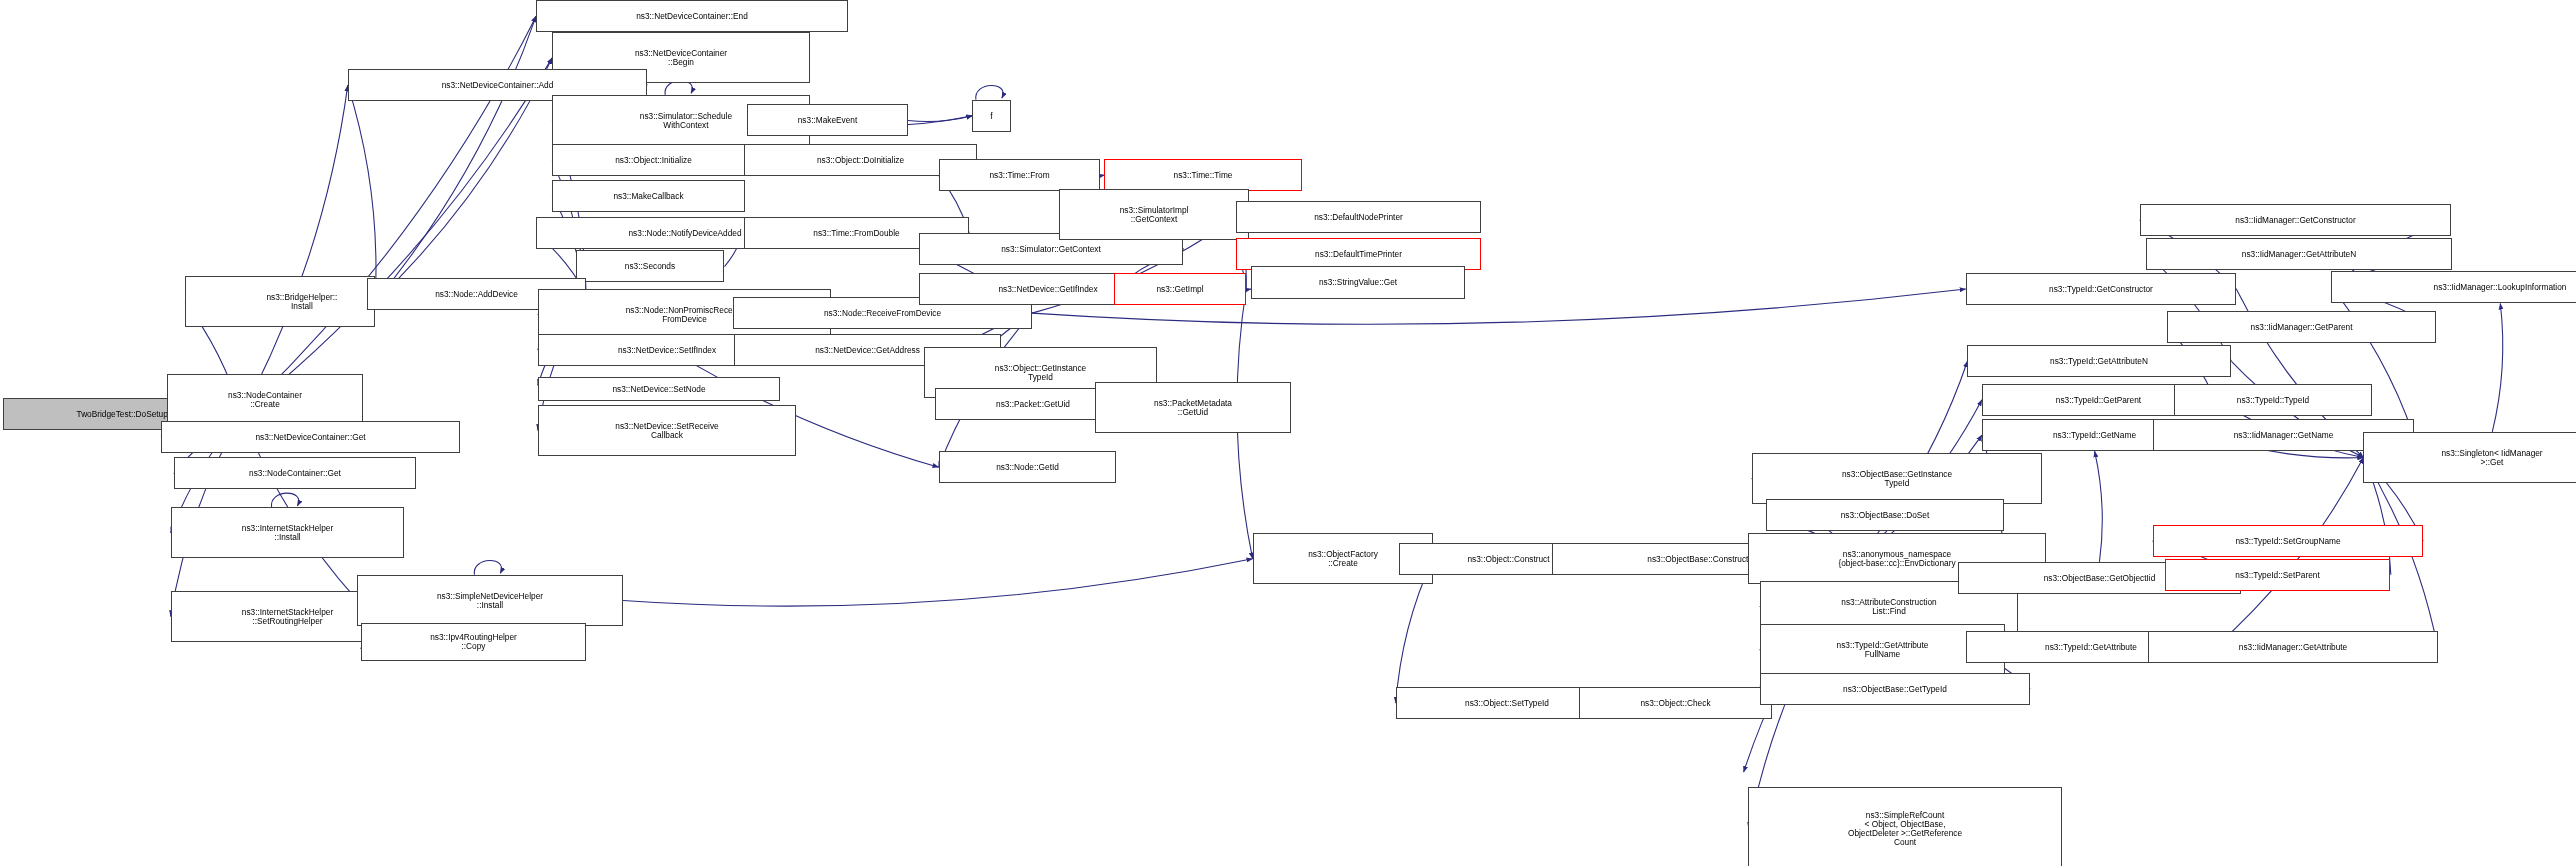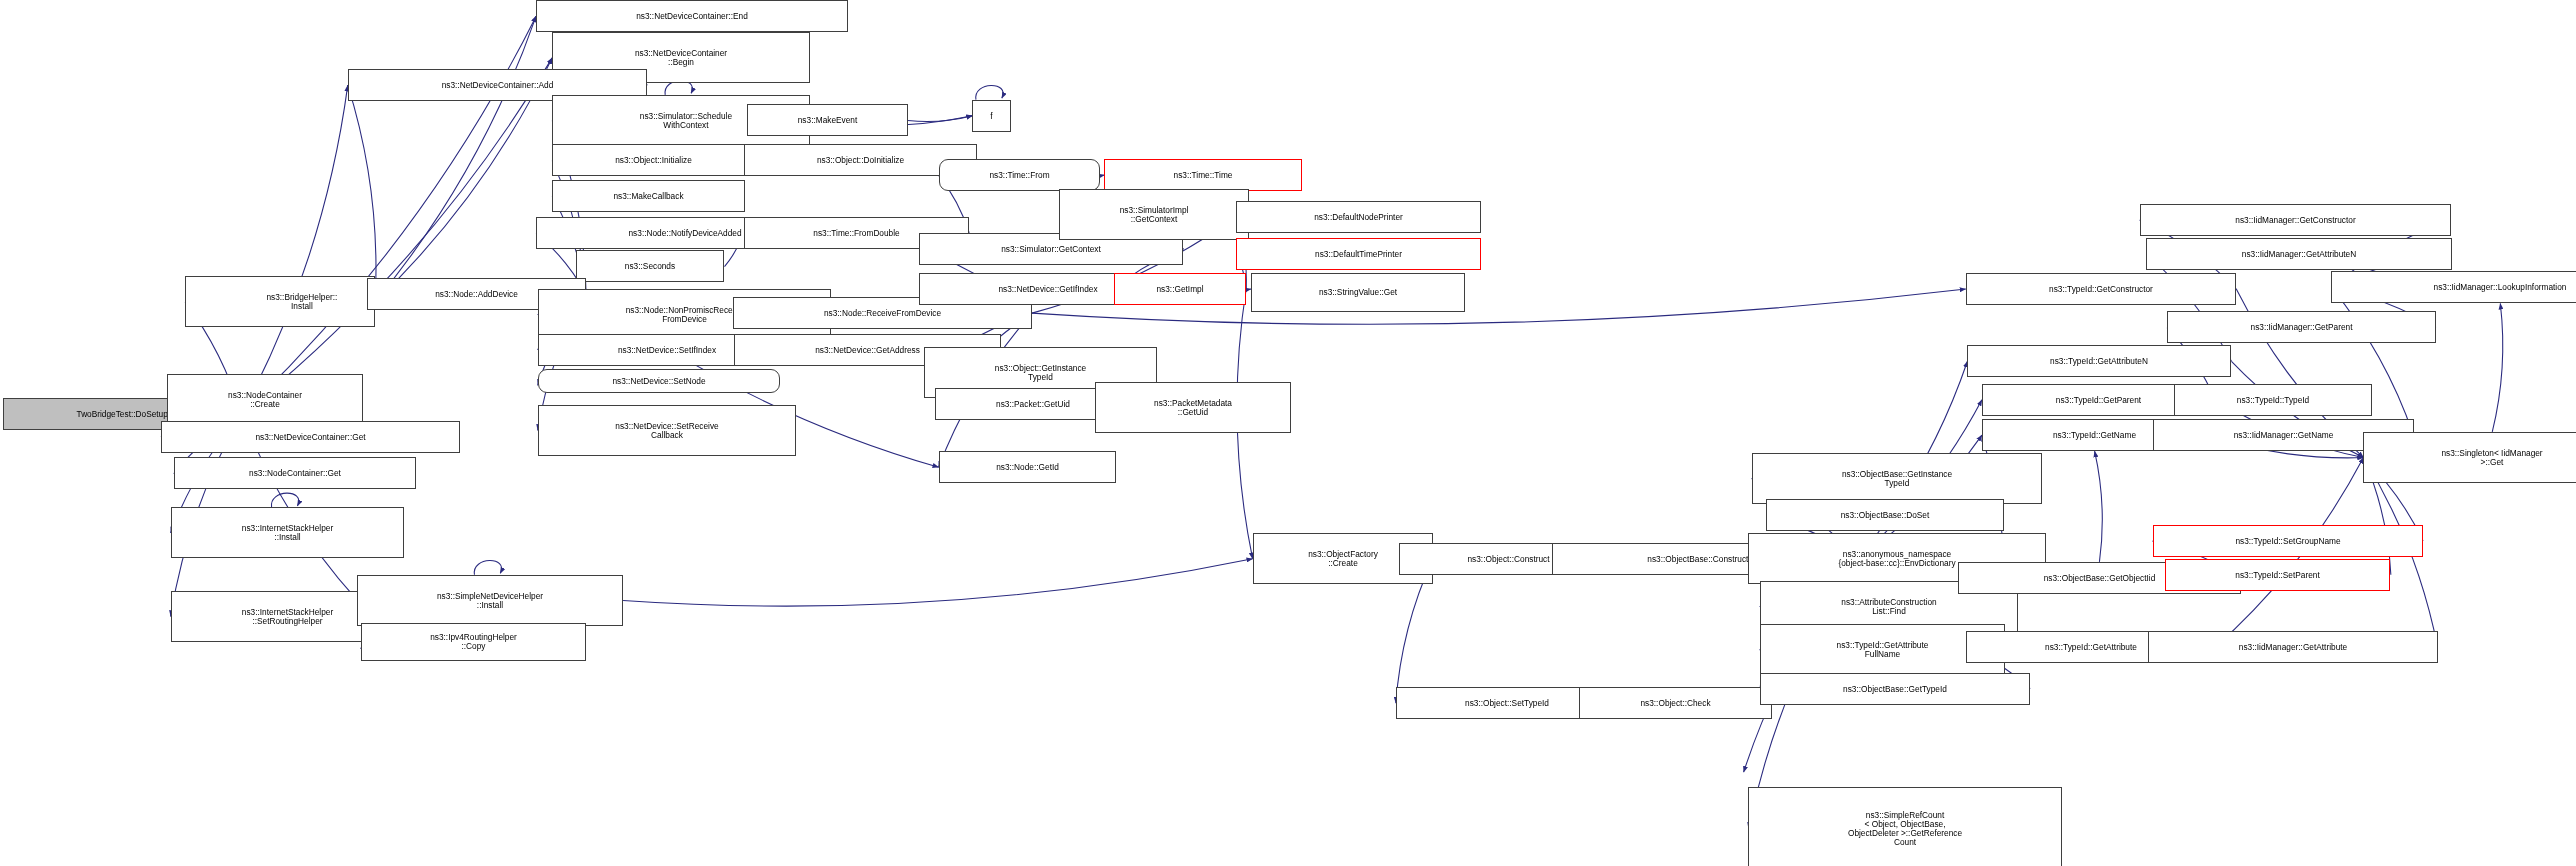--- a/index.html
+++ b/index.html
@@ -149,42 +149,42 @@
     <div class="node" style="left: 552px; top: 95px; width: 258px; height: 51px; padding-left: 12px;"><span class="lbl">ns3::Simulator::Schedule
 WithContext</span></div>
     <div class="node" style="left: 747px; top: 104px; width: 161px; height: 32px;"><span class="lbl">ns3::MakeEvent</span></div>
     <div class="node" style="left: 972px; top: 100px; width: 39px; height: 32px;"><span class="lbl">f</span></div>
     <div class="node" style="left: 552px; top: 144px; width: 203px; height: 32px;"><span class="lbl">ns3::Object::Initialize</span></div>
     <div class="node" style="left: 744px; top: 144px; width: 233px; height: 32px;"><span class="lbl">ns3::Object::DoInitialize</span></div>
     <div class="node" style="left: 552px; top: 180px; width: 193px; height: 32px;"><span class="lbl">ns3::MakeCallback</span></div>
     <div class="node" style="left: 536px; top: 217px; width: 298px; height: 32px;"><span class="lbl">ns3::Node::NotifyDeviceAdded</span></div>
     <div class="node" style="left: 576px; top: 250px; width: 148px; height: 32px;"><span class="lbl">ns3::Seconds</span></div>
     <div class="node" style="left: 744px; top: 217px; width: 225px; height: 32px;"><span class="lbl">ns3::Time::FromDouble</span></div>
-    <div class="node" style="left: 939px; top: 159px; width: 161px; height: 32px; border-radius: 9px;"><span class="lbl">ns3::Time::From</span></div>
+    <div class="node" style="left: 939px; top: 159px; width: 161px; height: 32px;"><span class="lbl">ns3::Time::From</span></div>
     <div class="node red" style="left: 1104px; top: 159px; width: 198px; height: 32px;"><span class="lbl">ns3::Time::Time</span></div>
     <div class="node" style="left: 185px; top: 276px; width: 190px; height: 51px; padding-left: 46px;"><span class="lbl">ns3::BridgeHelper::
 Install</span></div>
     <div class="node" style="left: 367px; top: 278px; width: 219px; height: 32px;"><span class="lbl">ns3::Node::AddDevice</span></div>
     <div class="node" style="left: 538px; top: 289px; width: 293px; height: 51px;"><span class="lbl">ns3::Node::NonPromiscReceive
 FromDevice</span></div>
     <div class="node" style="left: 733px; top: 297px; width: 299px; height: 32px;"><span class="lbl">ns3::Node::ReceiveFromDevice</span></div>
     <div class="node" style="left: 538px; top: 334px; width: 258px; height: 32px;"><span class="lbl">ns3::NetDevice::SetIfIndex</span></div>
     <div class="node" style="left: 734px; top: 334px; width: 267px; height: 32px;"><span class="lbl">ns3::NetDevice::GetAddress</span></div>
-    <div class="node" style="left: 538px; top: 369px; width: 242px; height: 24px; border-radius: 9px;"><span class="lbl">ns3::NetDevice::SetNode</span></div>
+    <div class="node" style="left: 538px; top: 377px; width: 242px; height: 24px;"><span class="lbl">ns3::NetDevice::SetNode</span></div>
     <div class="node" style="left: 538px; top: 405px; width: 258px; height: 51px;"><span class="lbl">ns3::NetDevice::SetReceive
 Callback</span></div>
     <div class="node" style="left: 939px; top: 451px; width: 177px; height: 32px;"><span class="lbl">ns3::Node::GetId</span></div>
     <div class="node" style="left: 919px; top: 233px; width: 264px; height: 32px;"><span class="lbl">ns3::Simulator::GetContext</span></div>
     <div class="node" style="left: 1059px; top: 189px; width: 190px; height: 51px;"><span class="lbl">ns3::SimulatorImpl
 ::GetContext</span></div>
     <div class="node" style="left: 919px; top: 273px; width: 258px; height: 32px;"><span class="lbl">ns3::NetDevice::GetIfIndex</span></div>
     <div class="node red" style="left: 1114px; top: 273px; width: 132px; height: 32px;"><span class="lbl">ns3::GetImpl</span></div>
     <div class="node" style="left: 1236px; top: 201px; width: 245px; height: 32px;"><span class="lbl">ns3::DefaultNodePrinter</span></div>
     <div class="node red" style="left: 1236px; top: 238px; width: 245px; height: 32px;"><span class="lbl">ns3::DefaultTimePrinter</span></div>
-    <div class="node" style="left: 1251px; top: 273px; width: 214px; height: 39px;"><span class="lbl">ns3::StringValue::Get</span></div>
+    <div class="node" style="left: 1251px; top: 266px; width: 214px; height: 33px;"><span class="lbl">ns3::StringValue::Get</span></div>
     <div class="node" style="left: 924px; top: 347px; width: 233px; height: 51px;"><span class="lbl">ns3::Object::GetInstance
 TypeId</span></div>
     <div class="node" style="left: 935px; top: 388px; width: 196px; height: 32px;"><span class="lbl">ns3::Packet::GetUid</span></div>
     <div class="node" style="left: 1095px; top: 382px; width: 196px; height: 51px;"><span class="lbl">ns3::PacketMetadata
 ::GetUid</span></div>
     <div class="node" style="left: 167px; top: 374px; width: 196px; height: 51px;"><span class="lbl">ns3::NodeContainer
 ::Create</span></div>
     <div class="node" style="left: 161px; top: 421px; width: 299px; height: 32px;"><span class="lbl">ns3::NetDeviceContainer::Get</span></div>
     <div class="node" style="left: 174px; top: 457px; width: 242px; height: 32px;"><span class="lbl">ns3::NodeContainer::Get</span></div>
     <div class="node" style="left: 171px; top: 507px; width: 233px; height: 51px;"><span class="lbl">ns3::InternetStackHelper

